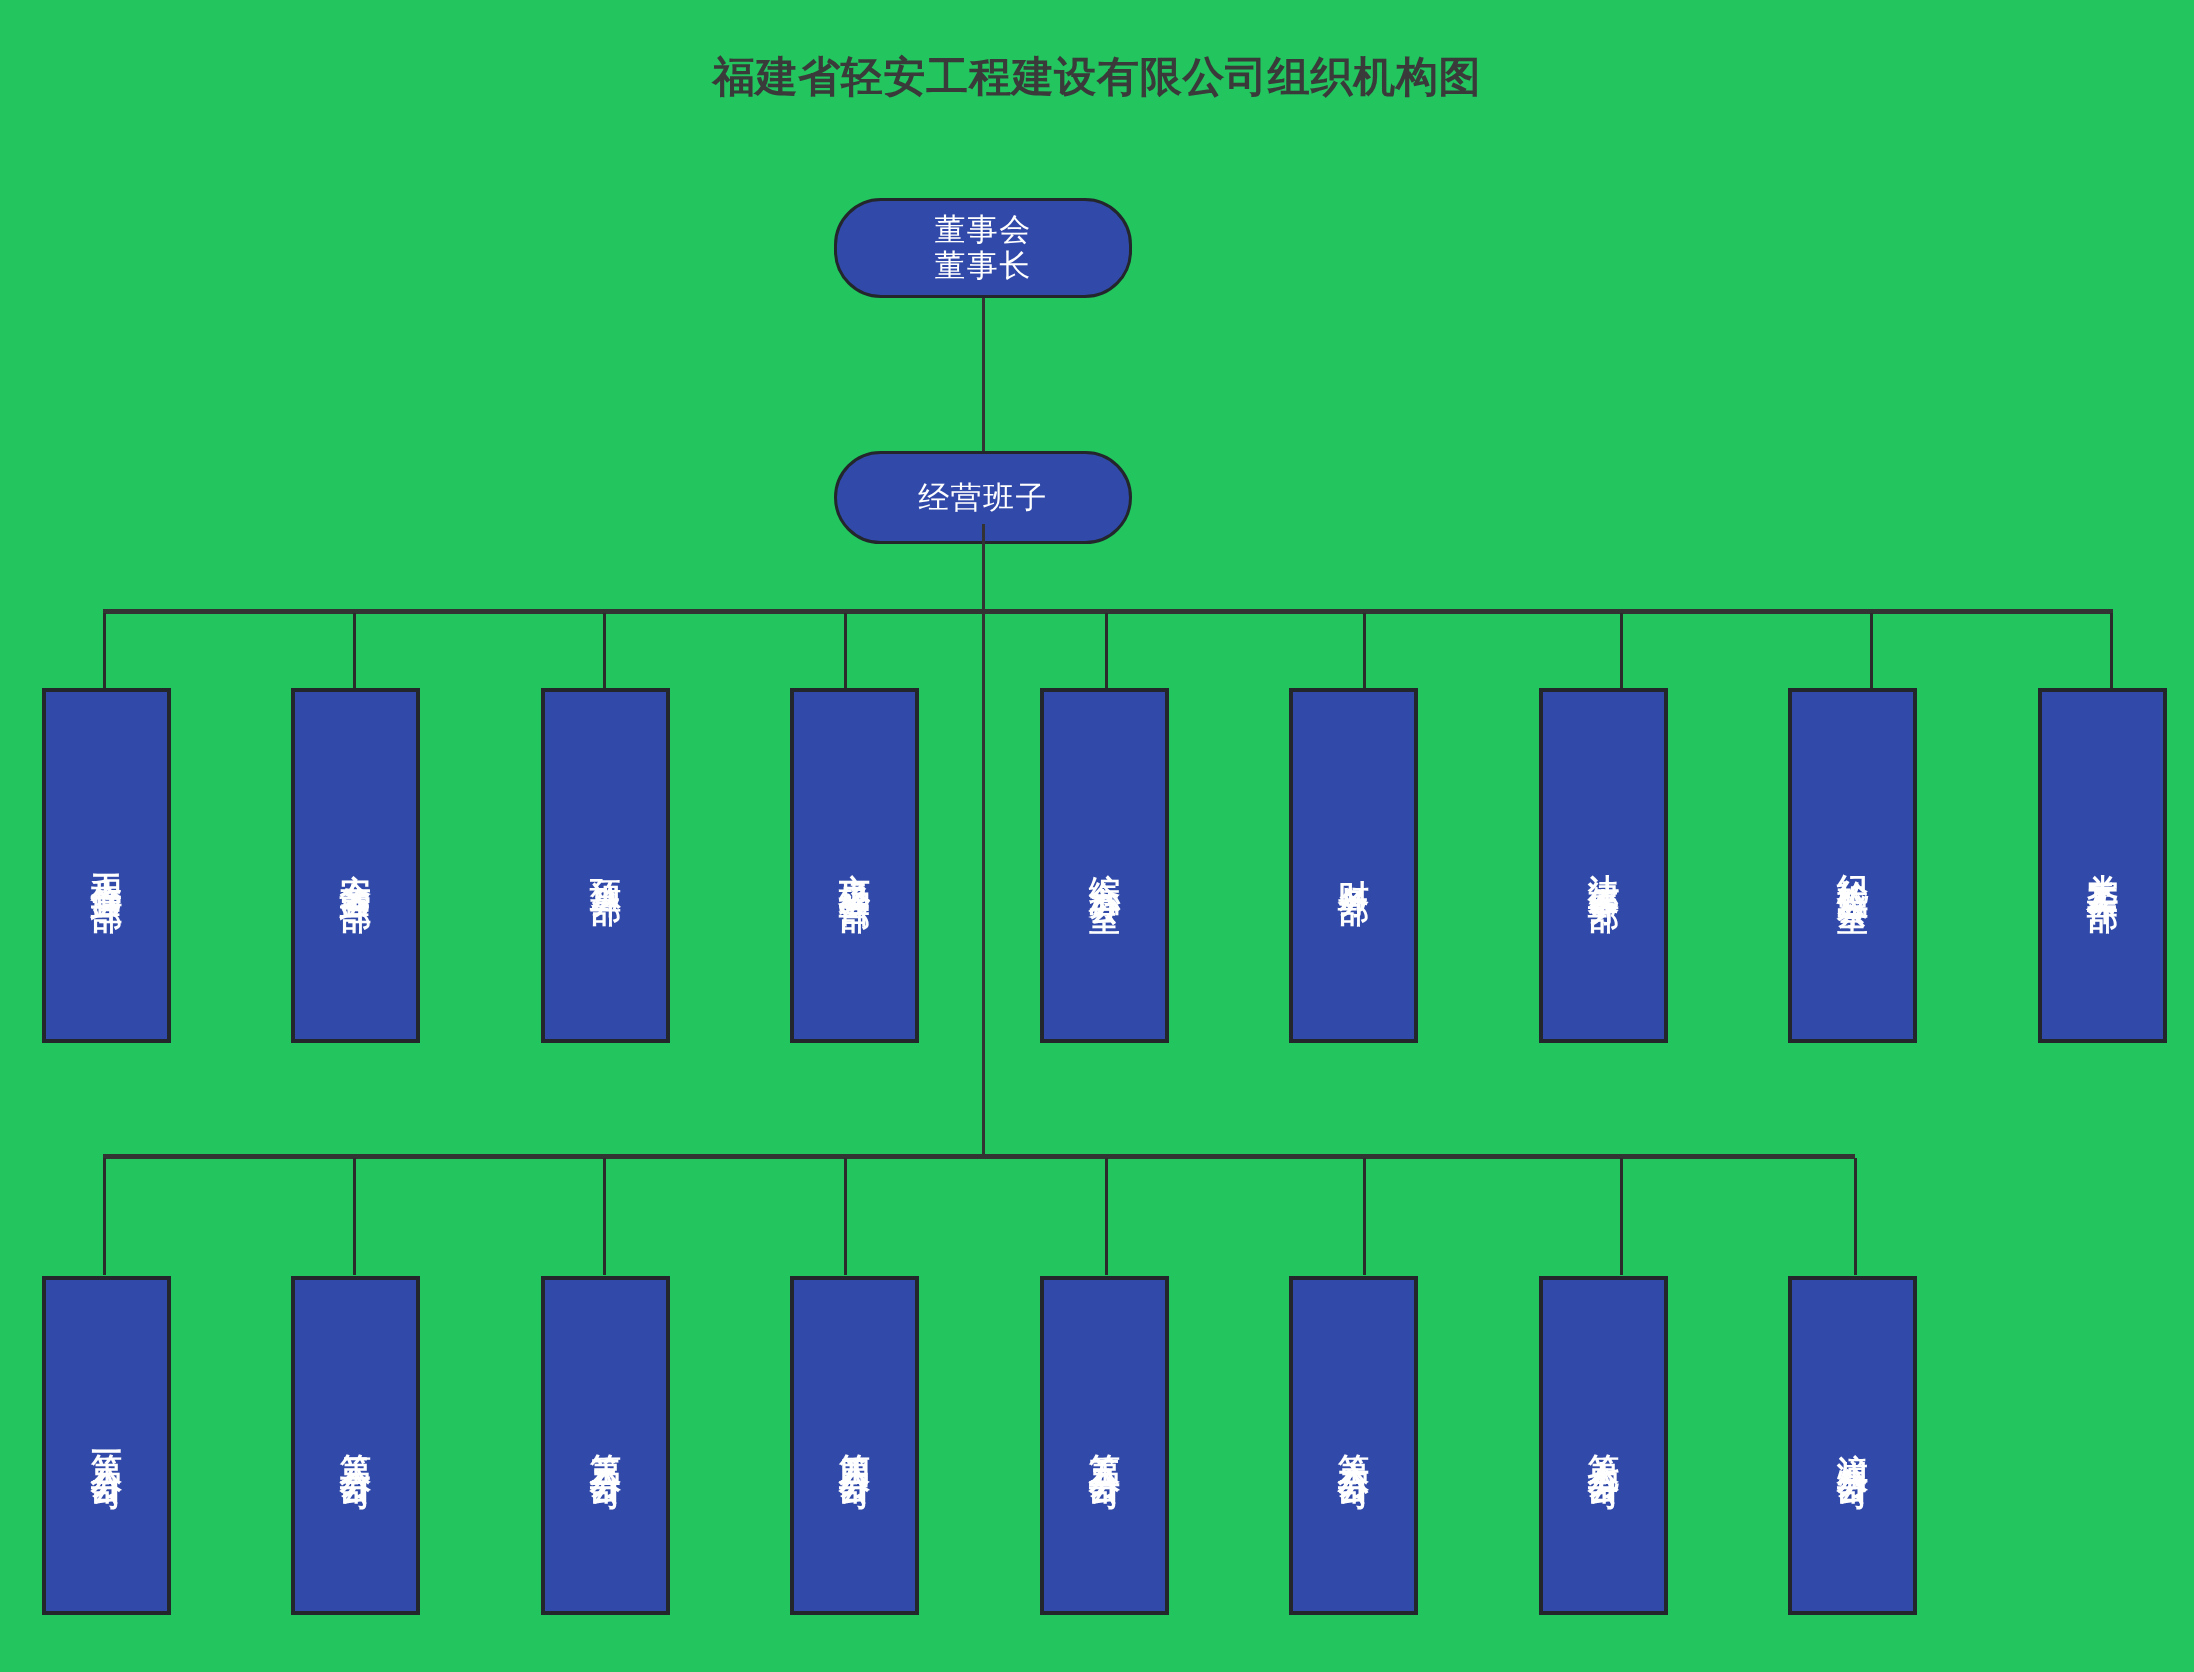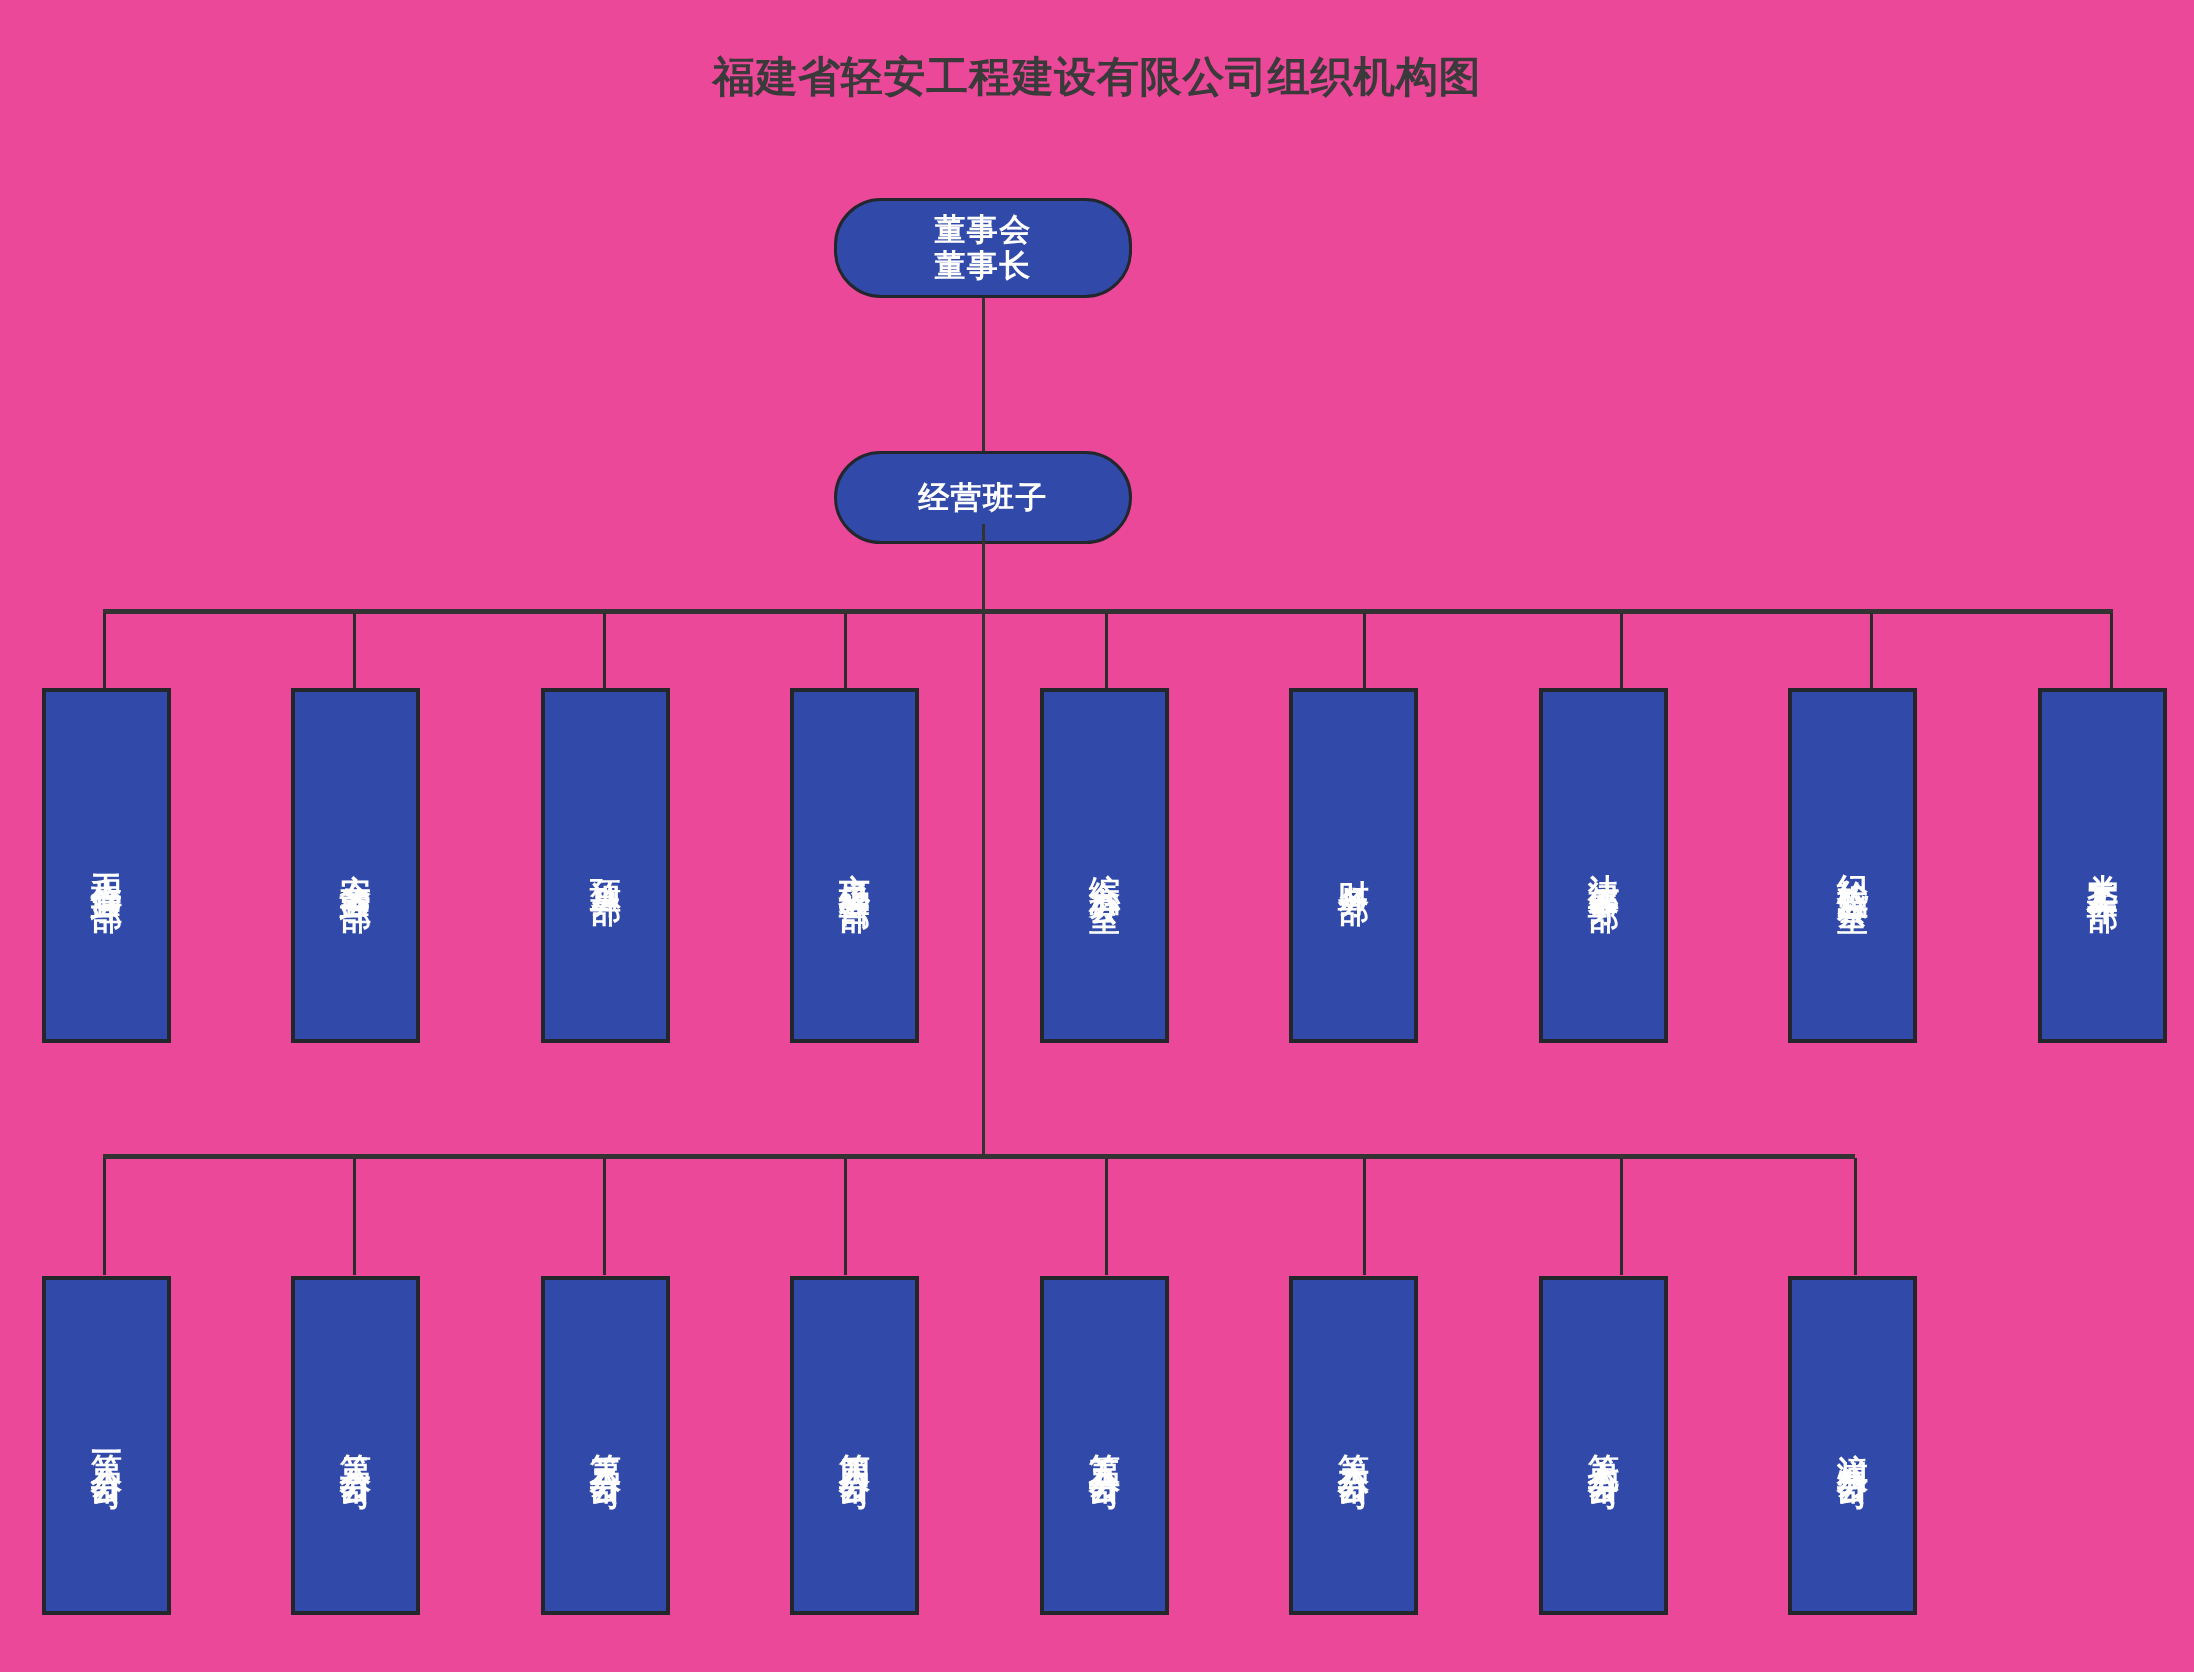--- a/index.html
+++ b/index.html
@@ -8,21 +8,21 @@
     padding: 0;
     background: #ffffff;
   }
   body {
     font-family: "Liberation Sans", "DejaVu Sans", sans-serif;
   }
   #chart-root {
     position: relative;
     width: 2194px;
     height: 1673px;
-    background: #ec4899;
+    background: #22c55e;
     overflow: hidden;
   }
 
   
   #page-title {
     position: absolute;
     left: 0;
     top: 49px;
     width: 2194px;
     text-align: center;
@@ -53,21 +53,21 @@
     align-items: center;
     justify-content: center;
     color: #ffffff;
     font-weight: bold;
     text-align: center;
     line-height: 1.16;
     letter-spacing: 1.4px;
   }
   .pill-node .pill-text {
     font-size: 31px;
-    font-weight: bold;
+    font-weight: normal;
     white-space: pre-line;
   }
 
   
   .vbox {
     position: absolute;
     background: #3149A8;
     border: 4.1px solid #23262b;
     box-sizing: border-box;
     display: flex;

